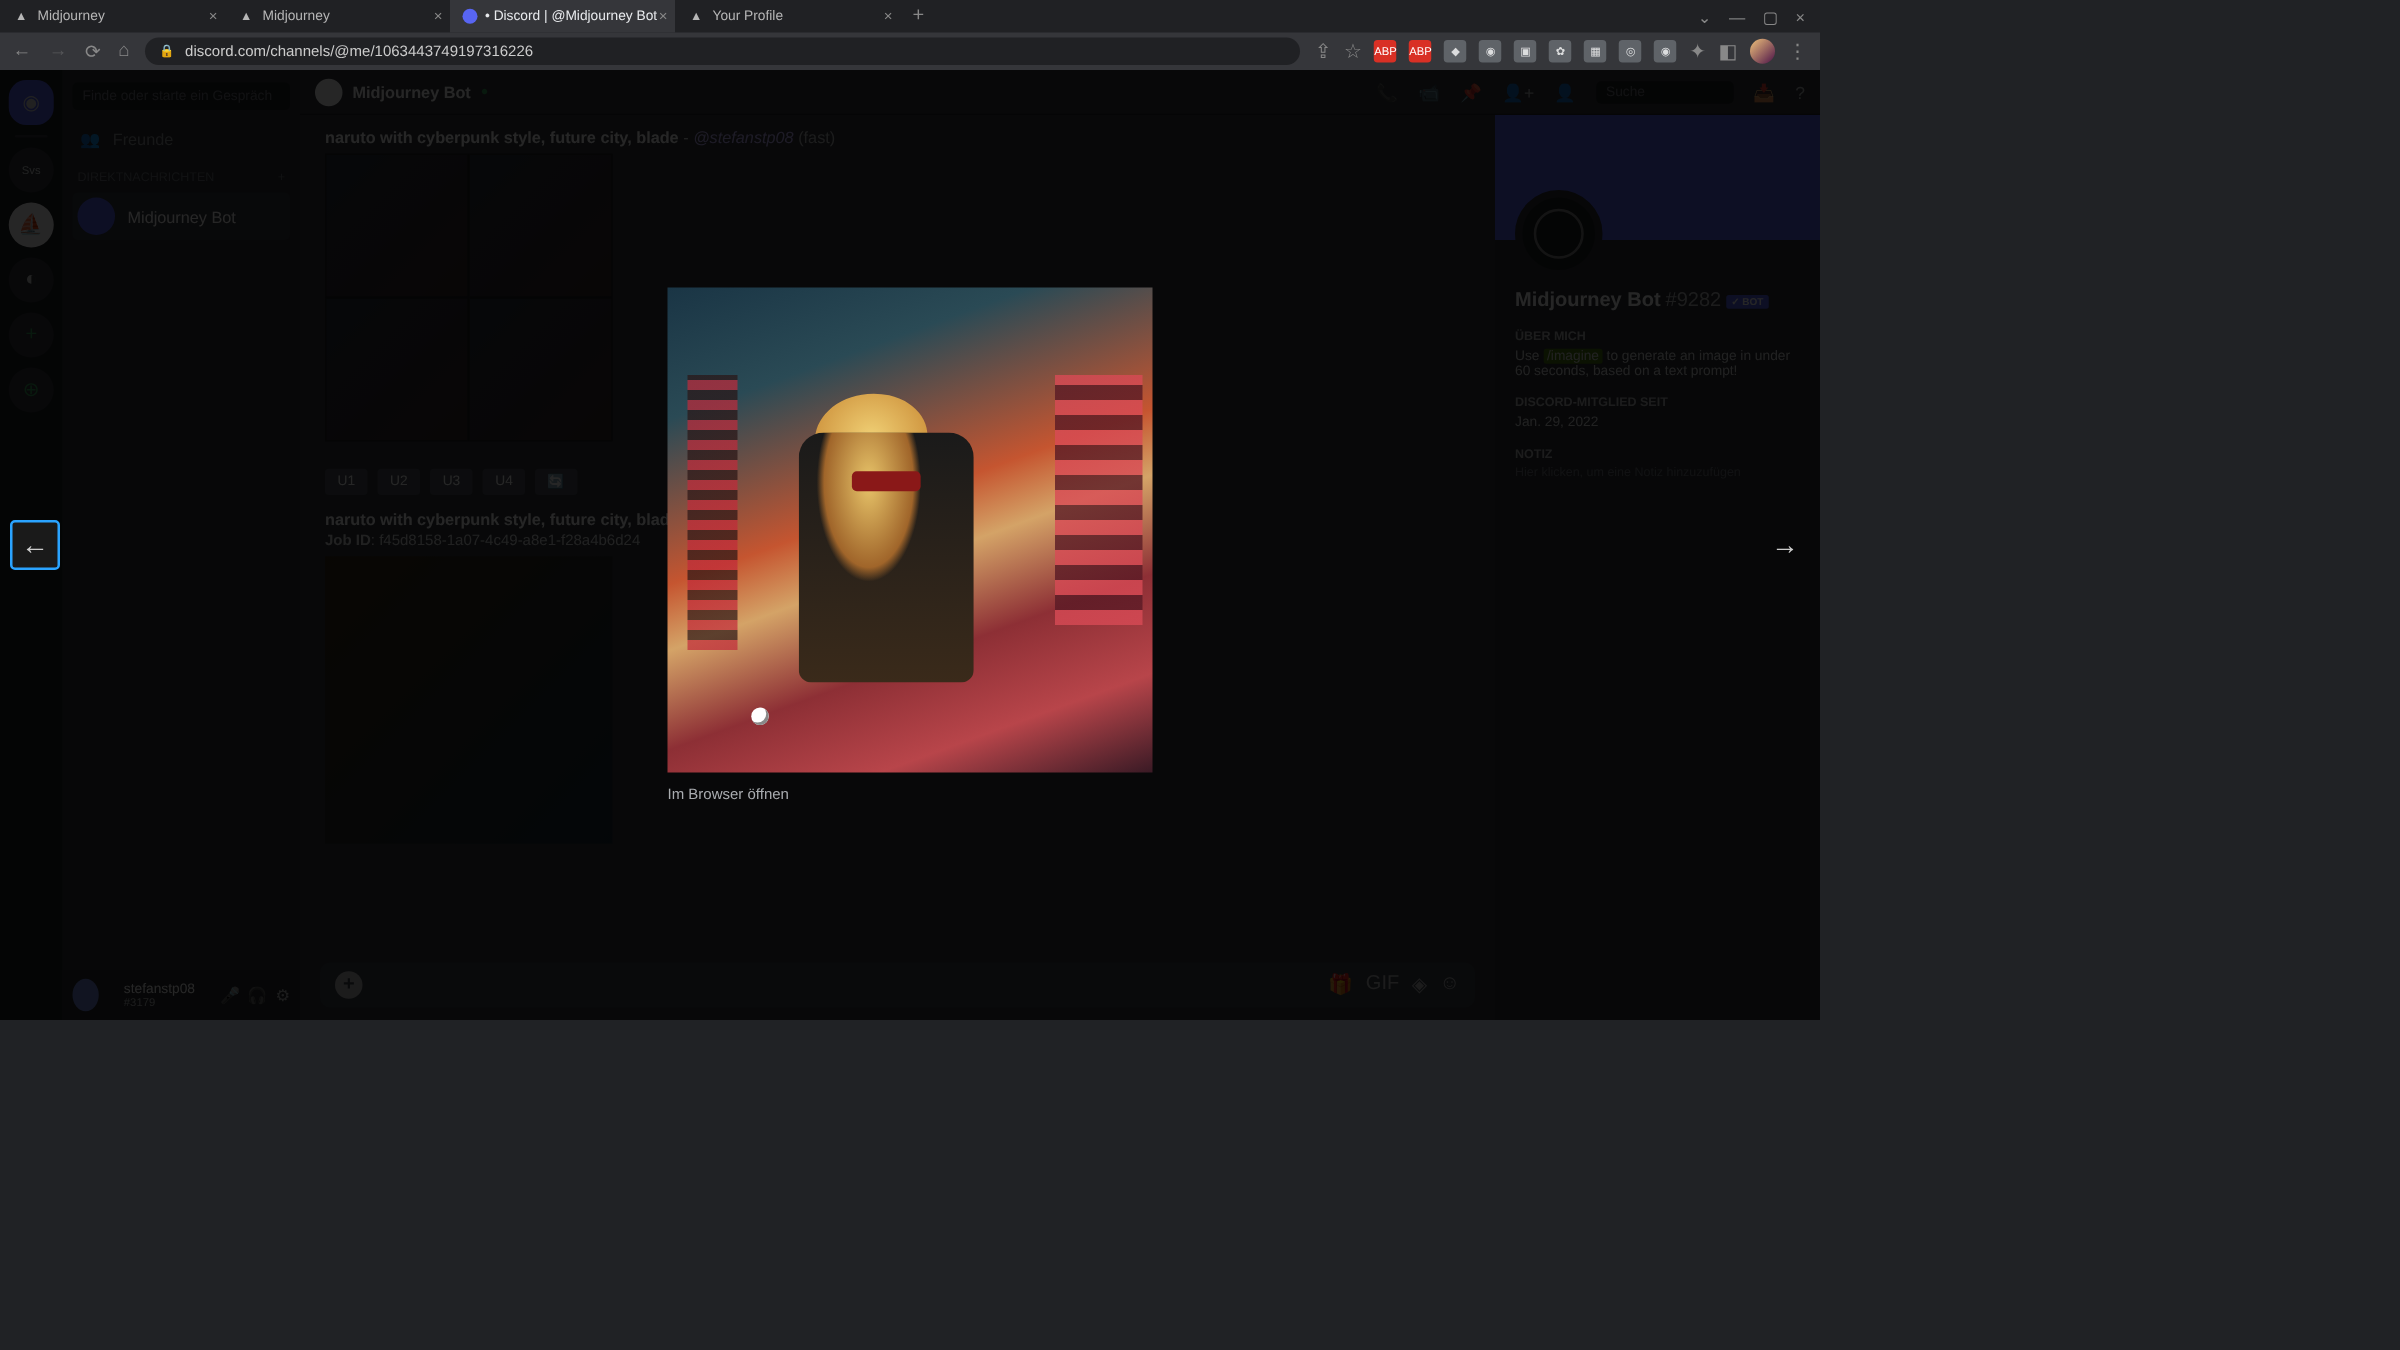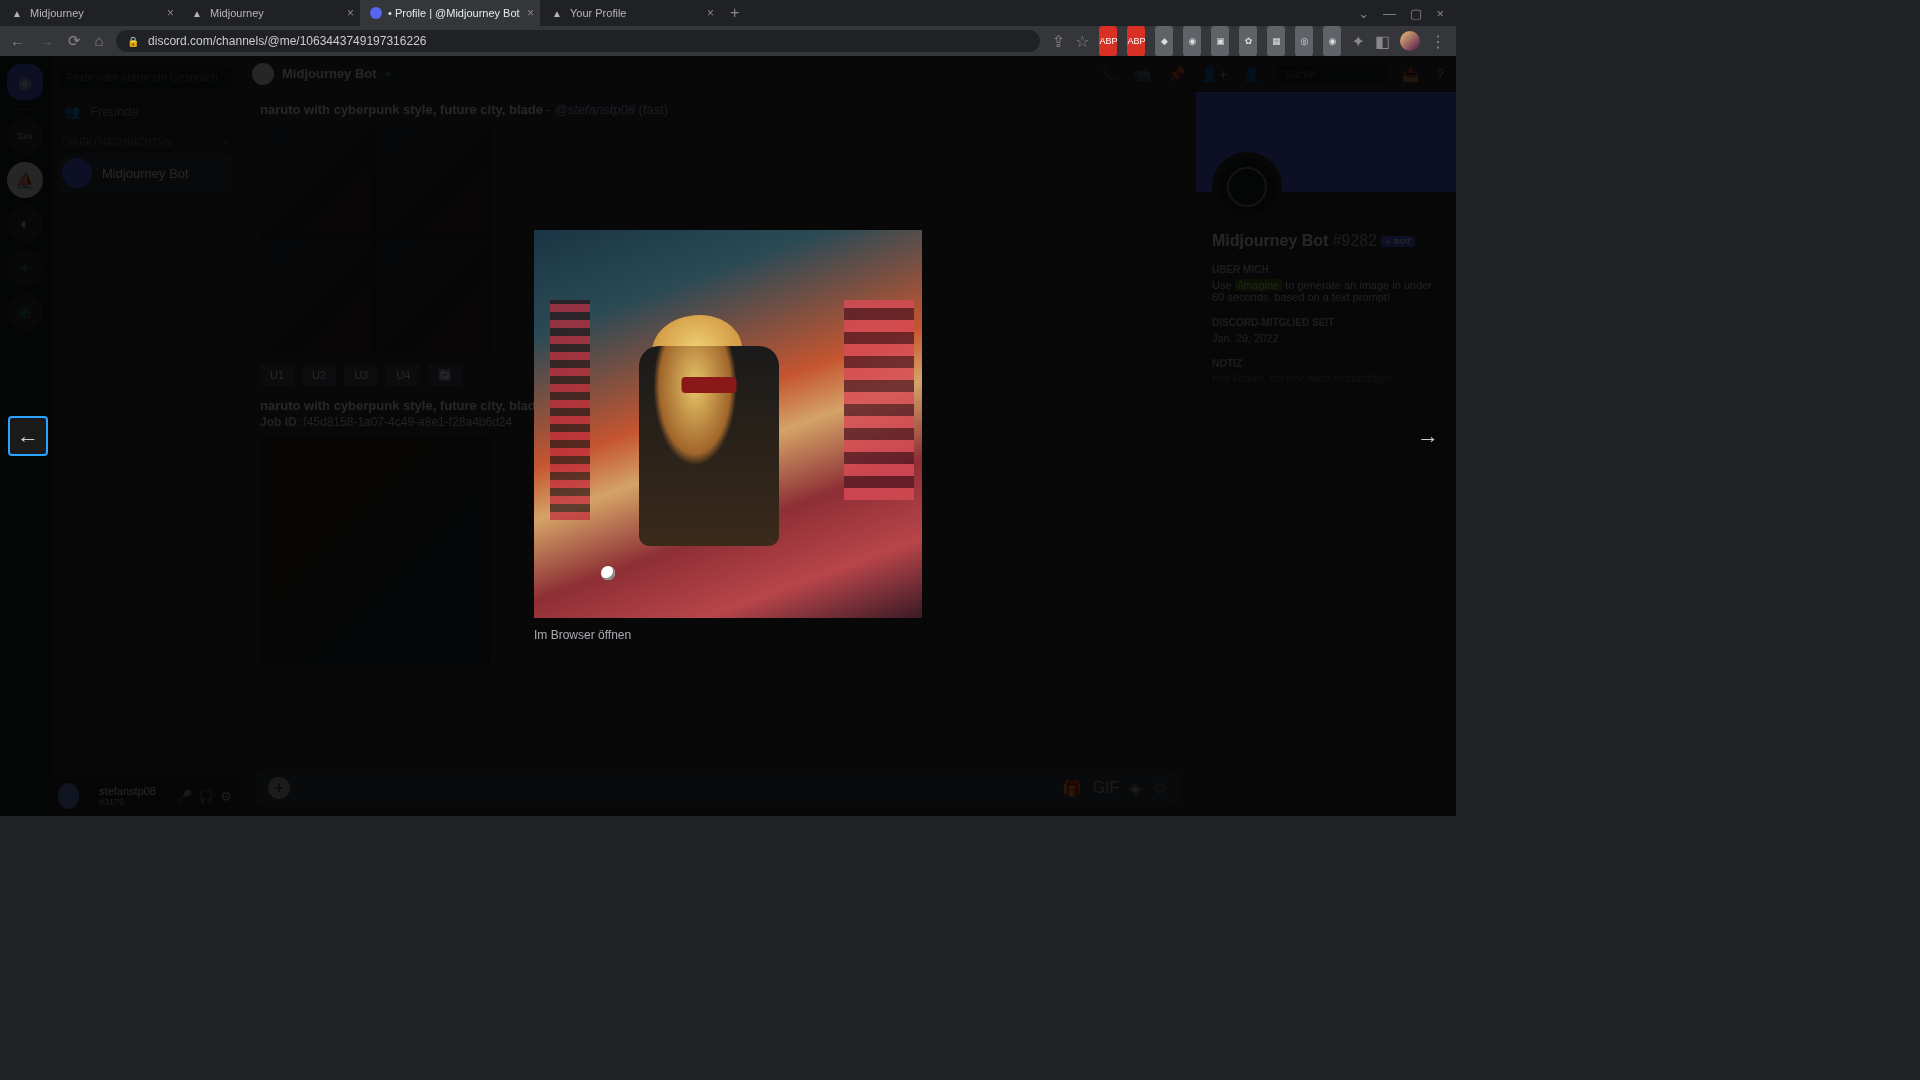--- a/index.html
+++ b/index.html
@@ -13,21 +13,21 @@
 .tab .favicon { width: 14px; height: 14px; display: flex; align-items: center; justify-content: center; font-size: 10px; }
 .tab .close { position: absolute; right: 6px; font-size: 12px; color: #888; }
 .window-controls { display: flex; gap: 14px; padding: 0 12px; font-size: 13px; color: #888; }
 
 .toolbar { height: 30px; background: #35363a; display: flex; align-items: center; padding: 0 10px; gap: 12px; }
 .nav-btns { display: flex; gap: 14px; color: #888; }
 .nav-btns span { font-size: 15px; }
 .url-bar { flex: 1; background: #202124; border-radius: 14px; padding: 4px 12px; font-size: 12px; color: #ccc; display: flex; align-items: center; gap: 8px; }
 .url-bar .lock { font-size: 10px; }
 .ext-icons { display: flex; gap: 10px; align-items: center; }
-.ext-icon { width: 18px; height: 30px; border-radius: 3px; display: flex; align-items: center; justify-content: center; font-size: 9px; }
+.ext-icon { width: 18px; height: 18px; border-radius: 3px; display: flex; align-items: center; justify-content: center; font-size: 9px; }
 .ext-red { background: #d93025; color: #fff; }
 .ext-dark { background: #5f6368; }
 .avatar-ext { width: 20px; height: 20px; border-radius: 50%; background: linear-gradient(135deg,#f0c27b,#4b1248); }
 
 
 .discord-container { position: relative; height: 760px; background: #36393f; }
 .dim-overlay { position: absolute; inset: 0; background: rgba(0,0,0,0.85); z-index: 50; }
 
 .server-col { position: absolute; left: 0; top: 0; width: 50px; height: 100%; background: #202225; }
 .server-icon { width: 36px; height: 36px; border-radius: 50%; background: #36393f; margin: 8px auto; display:flex; align-items:center; justify-content:center; color:#dcddde; font-size:16px;}
@@ -53,21 +53,21 @@
 .chat-header .search-box { background: #202225; border-radius: 4px; padding: 3px 8px; font-size: 11px; color: #72767d; width: 110px;}
 
 .chat-area { position: absolute; left: 240px; top: 36px; right: 260px; bottom: 0; background: #36393f; padding: 10px 20px; overflow: hidden; }
 .msg { margin-bottom: 12px; }
 .msg-title { font-size: 13px; }
 .msg-title .prompt { color: #fff; font-weight: 600; }
 .msg-title .author { color: #c4b5fd; font-style: italic; }
 .msg-title .mode { color: #b9bbbe; }
 .img-grid { width: 230px; height: 230px; background: #1a1c20; margin-top: 6px; display: flex; flex-wrap: wrap; }
 .img-grid div { width: 50%; height: 50%; background: linear-gradient(135deg,#2a3040,#3a2a2a); border: 1px solid #222;}
-.btn-row { display: flex; gap: 8px; margin-top: 12px; }
+.btn-row { display: flex; gap: 8px; margin-top: 22px; }
 .disc-btn { background: #4f545c; color: #fff; padding: 4px 10px; border-radius: 3px; font-size: 11px; }
 .meta-text { font-size: 12px; color: #dcddde; margin-top: 2px;}
 .meta-text .key { font-weight: 600; margin-top: 24px; }
 .single-img { width: 230px; height: 230px; background: linear-gradient(135deg,#3a2a1a,#1a2a3a); margin-top: 6px;}
 
 .right-panel { position: absolute; right: 0; top: 36px; width: 260px; bottom: 0; background: #2f3136; }
 .rp-banner { height: 100px; background: #5865f2; position: relative;}
 .rp-avatar { width: 70px; height: 70px; border-radius: 50%; background: #1f2225; border: 6px solid #2f3136; position: absolute; bottom: -30px; left: 16px; display:flex; align-items:center; justify-content:center;}
 .rp-avatar-inner { width: 40px; height: 40px; border: 2px solid #888; border-radius: 50%;}
 .rp-body { padding: 40px 16px 16px; }
@@ -109,21 +109,21 @@
       <span>Midjourney</span>
       <span class="close">×</span>
     </div>
     <div class="tab">
       <span class="favicon">▲</span>
       <span>Midjourney</span>
       <span class="close">×</span>
     </div>
     <div class="tab active">
       <span class="favicon" style="background:#5865f2;border-radius:50%;width:12px;height:12px;"></span>
-      <span>• Profile | @Midjourney Bot</span>
+      <span>• Discord | @Midjourney Bot</span>
       <span class="close">×</span>
     </div>
     <div class="tab">
       <span class="favicon">▲</span>
       <span>Your Profile</span>
       <span class="close">×</span>
     </div>
     <div style="padding:4px 10px;color:#888;">+</div>
   </div>
   <div class="window-controls">

